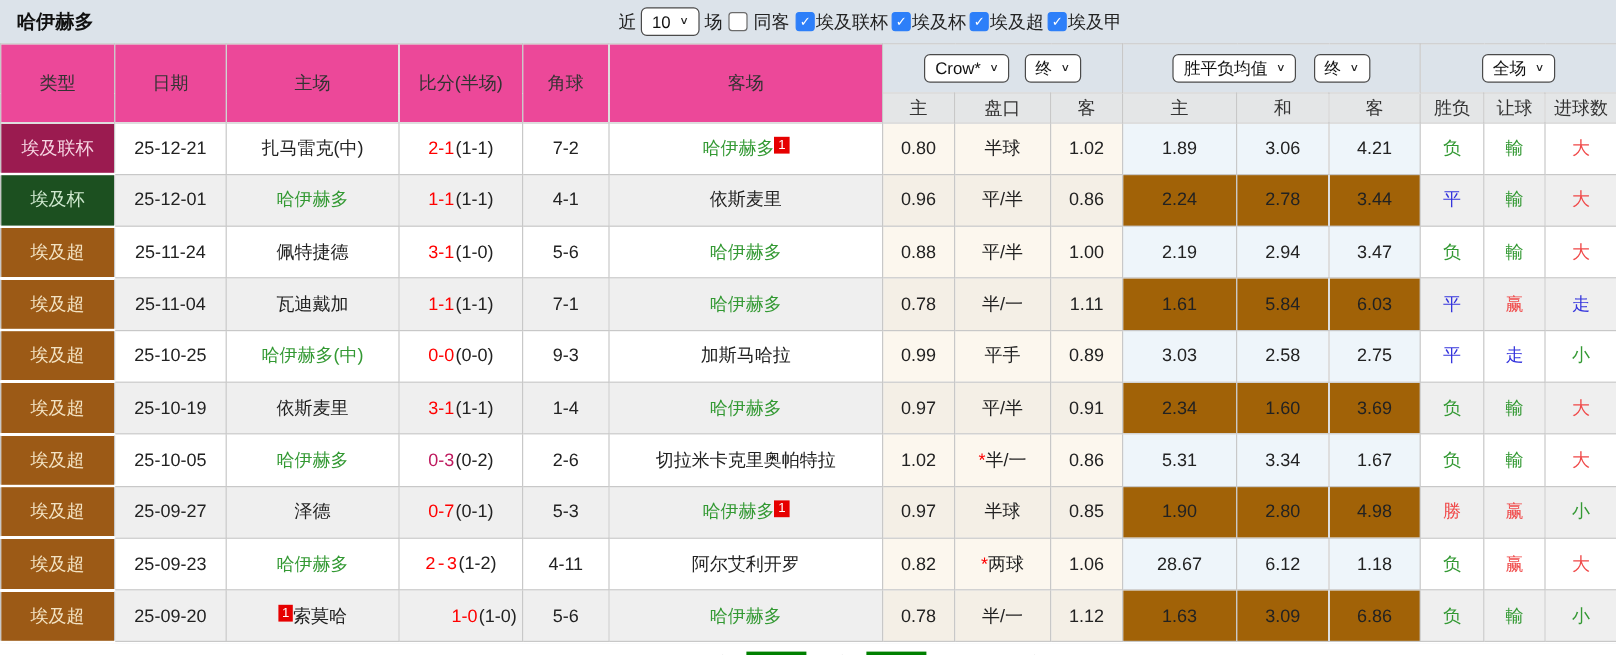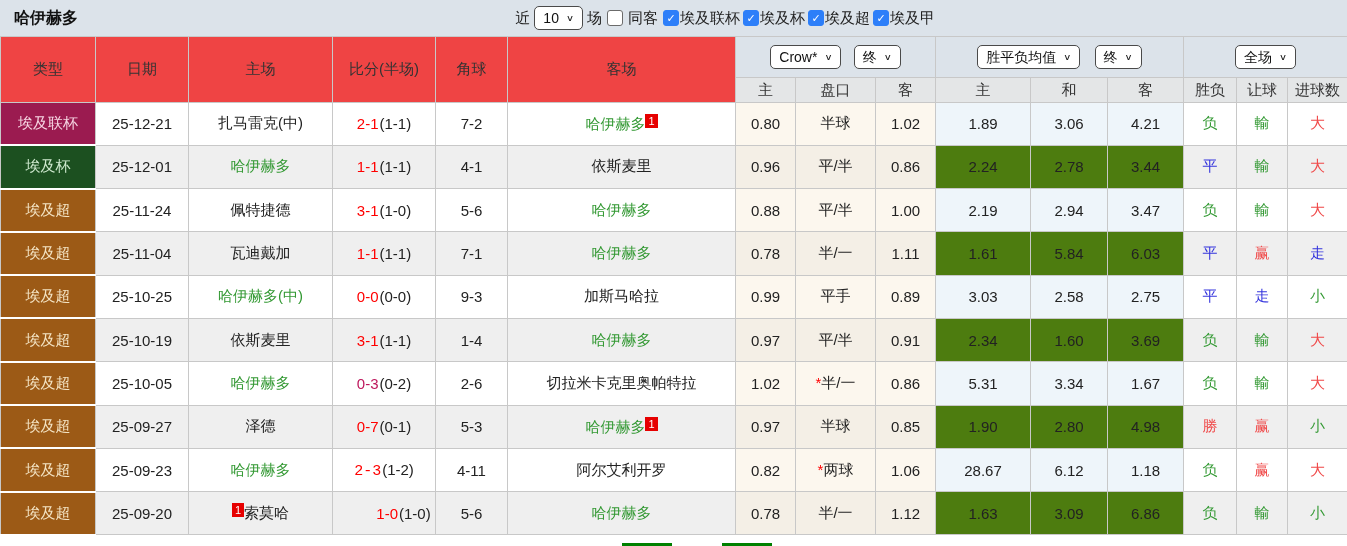--- a/index.html
+++ b/index.html
@@ -21,29 +21,29 @@
   
   .cb{box-sizing:border-box;width:16px;height:16px;border:1.5px solid #6b6b6b;border-radius:3px;background:#fff;
       display:inline-flex;align-items:center;justify-content:center;margin:0 1px;}
   .cb.checked{background:#2d7ff9;border-color:#2d7ff9;}
   .cb.checked::after{content:"✓";color:#fff;font-size:11px;font-weight:bold;}
   
   table{border-collapse:collapse;table-layout:fixed;width:1347px;background:#fff;}
   th,td{border:1px solid #c8c8c8;text-align:center;overflow:hidden;white-space:nowrap;font-weight:normal;}
   thead th{color:#333;font-size:15px;}
   .head-top th{height:38px;background:#dce3ea;border-bottom:none;}
-  .head-top th.span2{background:#ef4444;border-bottom:1px solid #c8c8c8;}
+  .head-top th.span2{background:#ec4899;border-bottom:1px solid #c8c8c8;}
   .head-sub th{height:22px;background:#e4e6e7;}
   tbody td{height:41.3px;font-size:15px;color:#222;padding:0;}
   .even td{background:#efefef;}
   td.c-type{border-bottom:2px solid #fff;border-top:none;font-size:15px;}
   td.c-odds{background:#fcf7ee;}
   .even td.c-odds{background:#f4efe6;}
   td.c-avg{background:#eef5fa;}
-  .even td.c-avg{background:#4d7c0f;}
+  .even td.c-avg{background:#a16207;}
   .score-main{margin-right:1px;}
   .num-badge{display:inline-block;background:#e60000;color:#fff;font-size:11px;line-height:14px;padding:0 3px;vertical-align:4px;}
   
   .summary{height:37px;line-height:37px;background:#fff;text-align:center;font-size:16px;color:#444;}
   .summary span{margin:0 1px;}
   .sum-red{color:#e60000;}
   .sum-blue{color:#0000ee;font-weight:bold;}
   .sum-green-badge{background:#008000;color:#fff;font-weight:bold;padding:3px 9px;margin:0 4px;}
 </style>
 </head>

